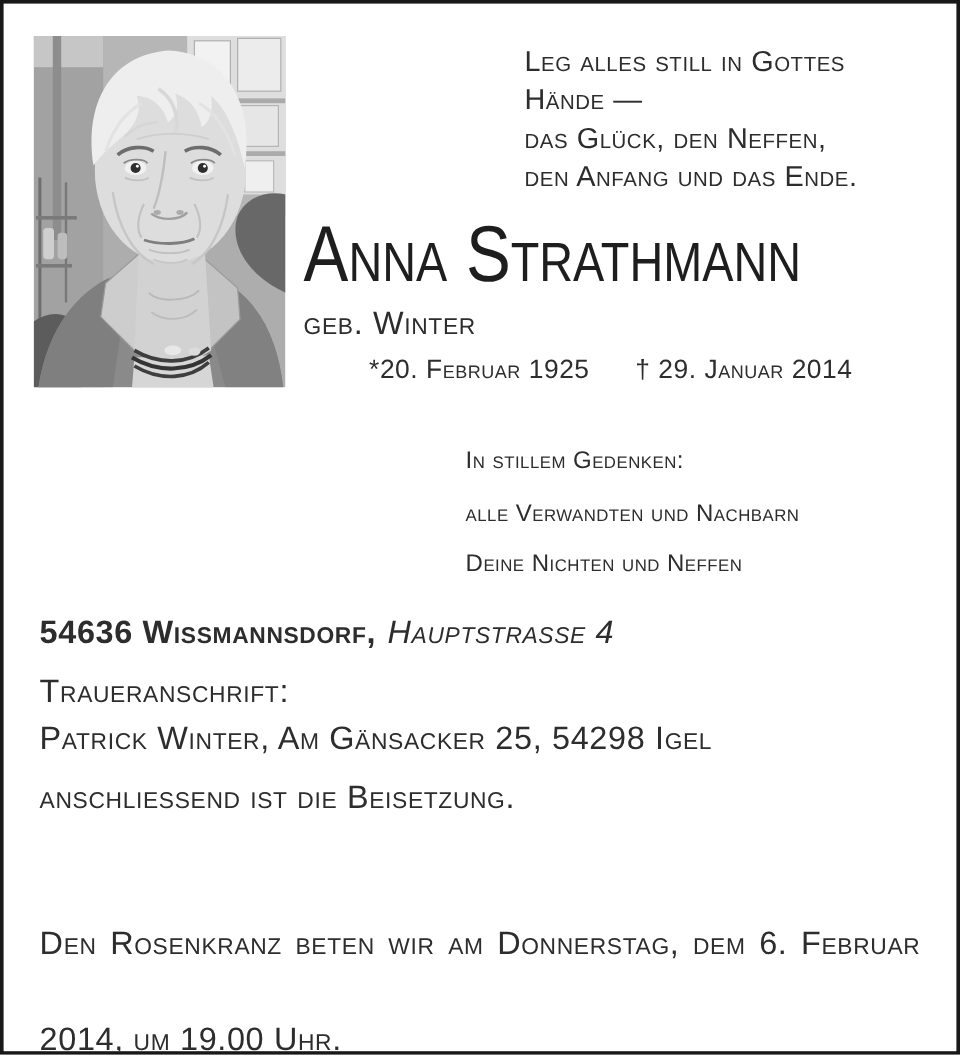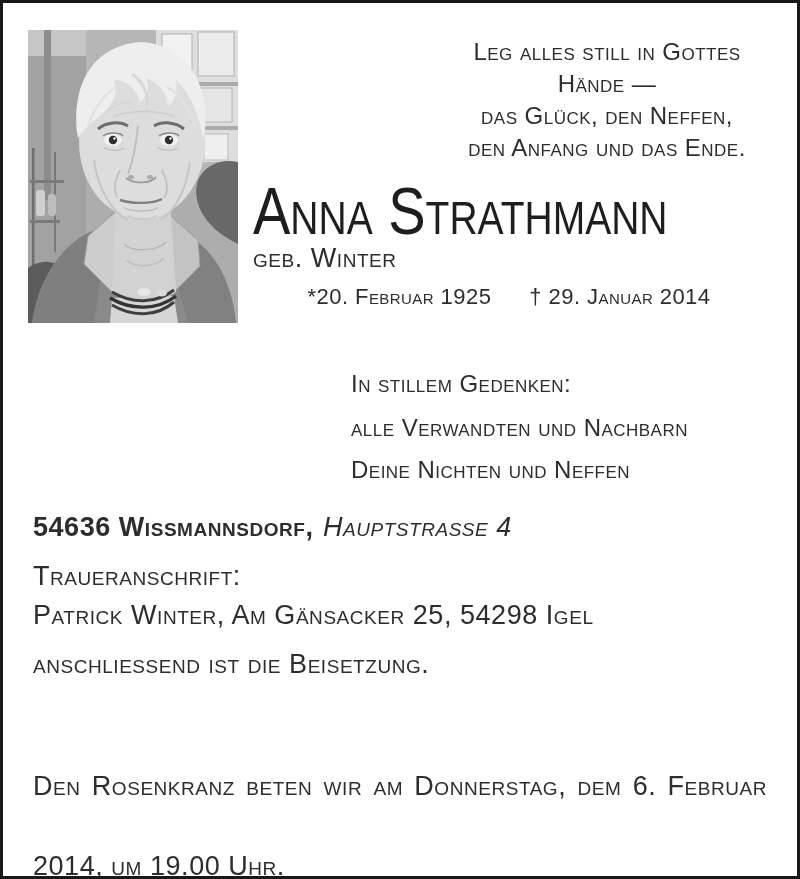--- a/index.html
+++ b/index.html
@@ -34,62 +34,61 @@
   .photo svg { display: block; width: 100%; height: 100%; }
 
   
   .quote {
     position: absolute;
     left: 434px;
     top: 33px;
     width: 340px;
     font-size: 24px;
     line-height: 32px;
-    text-align: center;
   }
 
   
   .header {
     position: absolute;
     left: 250px;
     top: 166px;
     width: 512px;
     text-align: left;
   }
   .name {
     font-size: 56px;
     line-height: 72px;
     color: #1e1e1e;
     letter-spacing: 0;
     transform: scaleY(1.18);
     transform-origin: center top;
     white-space: nowrap;
   }
   .maiden {
-    margin-top: 1px;
+    margin-top: 12px;
     font-size: 27px;
     line-height: 32px;
   }
   .dates {
     margin-top: 5px;
     display: flex;
     justify-content: center;
     gap: 38px;
     font-size: 22px;
     line-height: 36px;
     white-space: nowrap;
   }
 
   
   .memoriam {
     position: absolute;
-    left: 348px;
+    left: 385px;
     top: 360px;
     width: 410px;
-    font-size: 24px;
+    font-size: 20px;
     line-height: 42px;
   }
   .memoriam .heading { margin-bottom: 2px; }
 
   
   .address {
     position: absolute;
     left: 30px;
     top: 506px;
     width: 735px;

